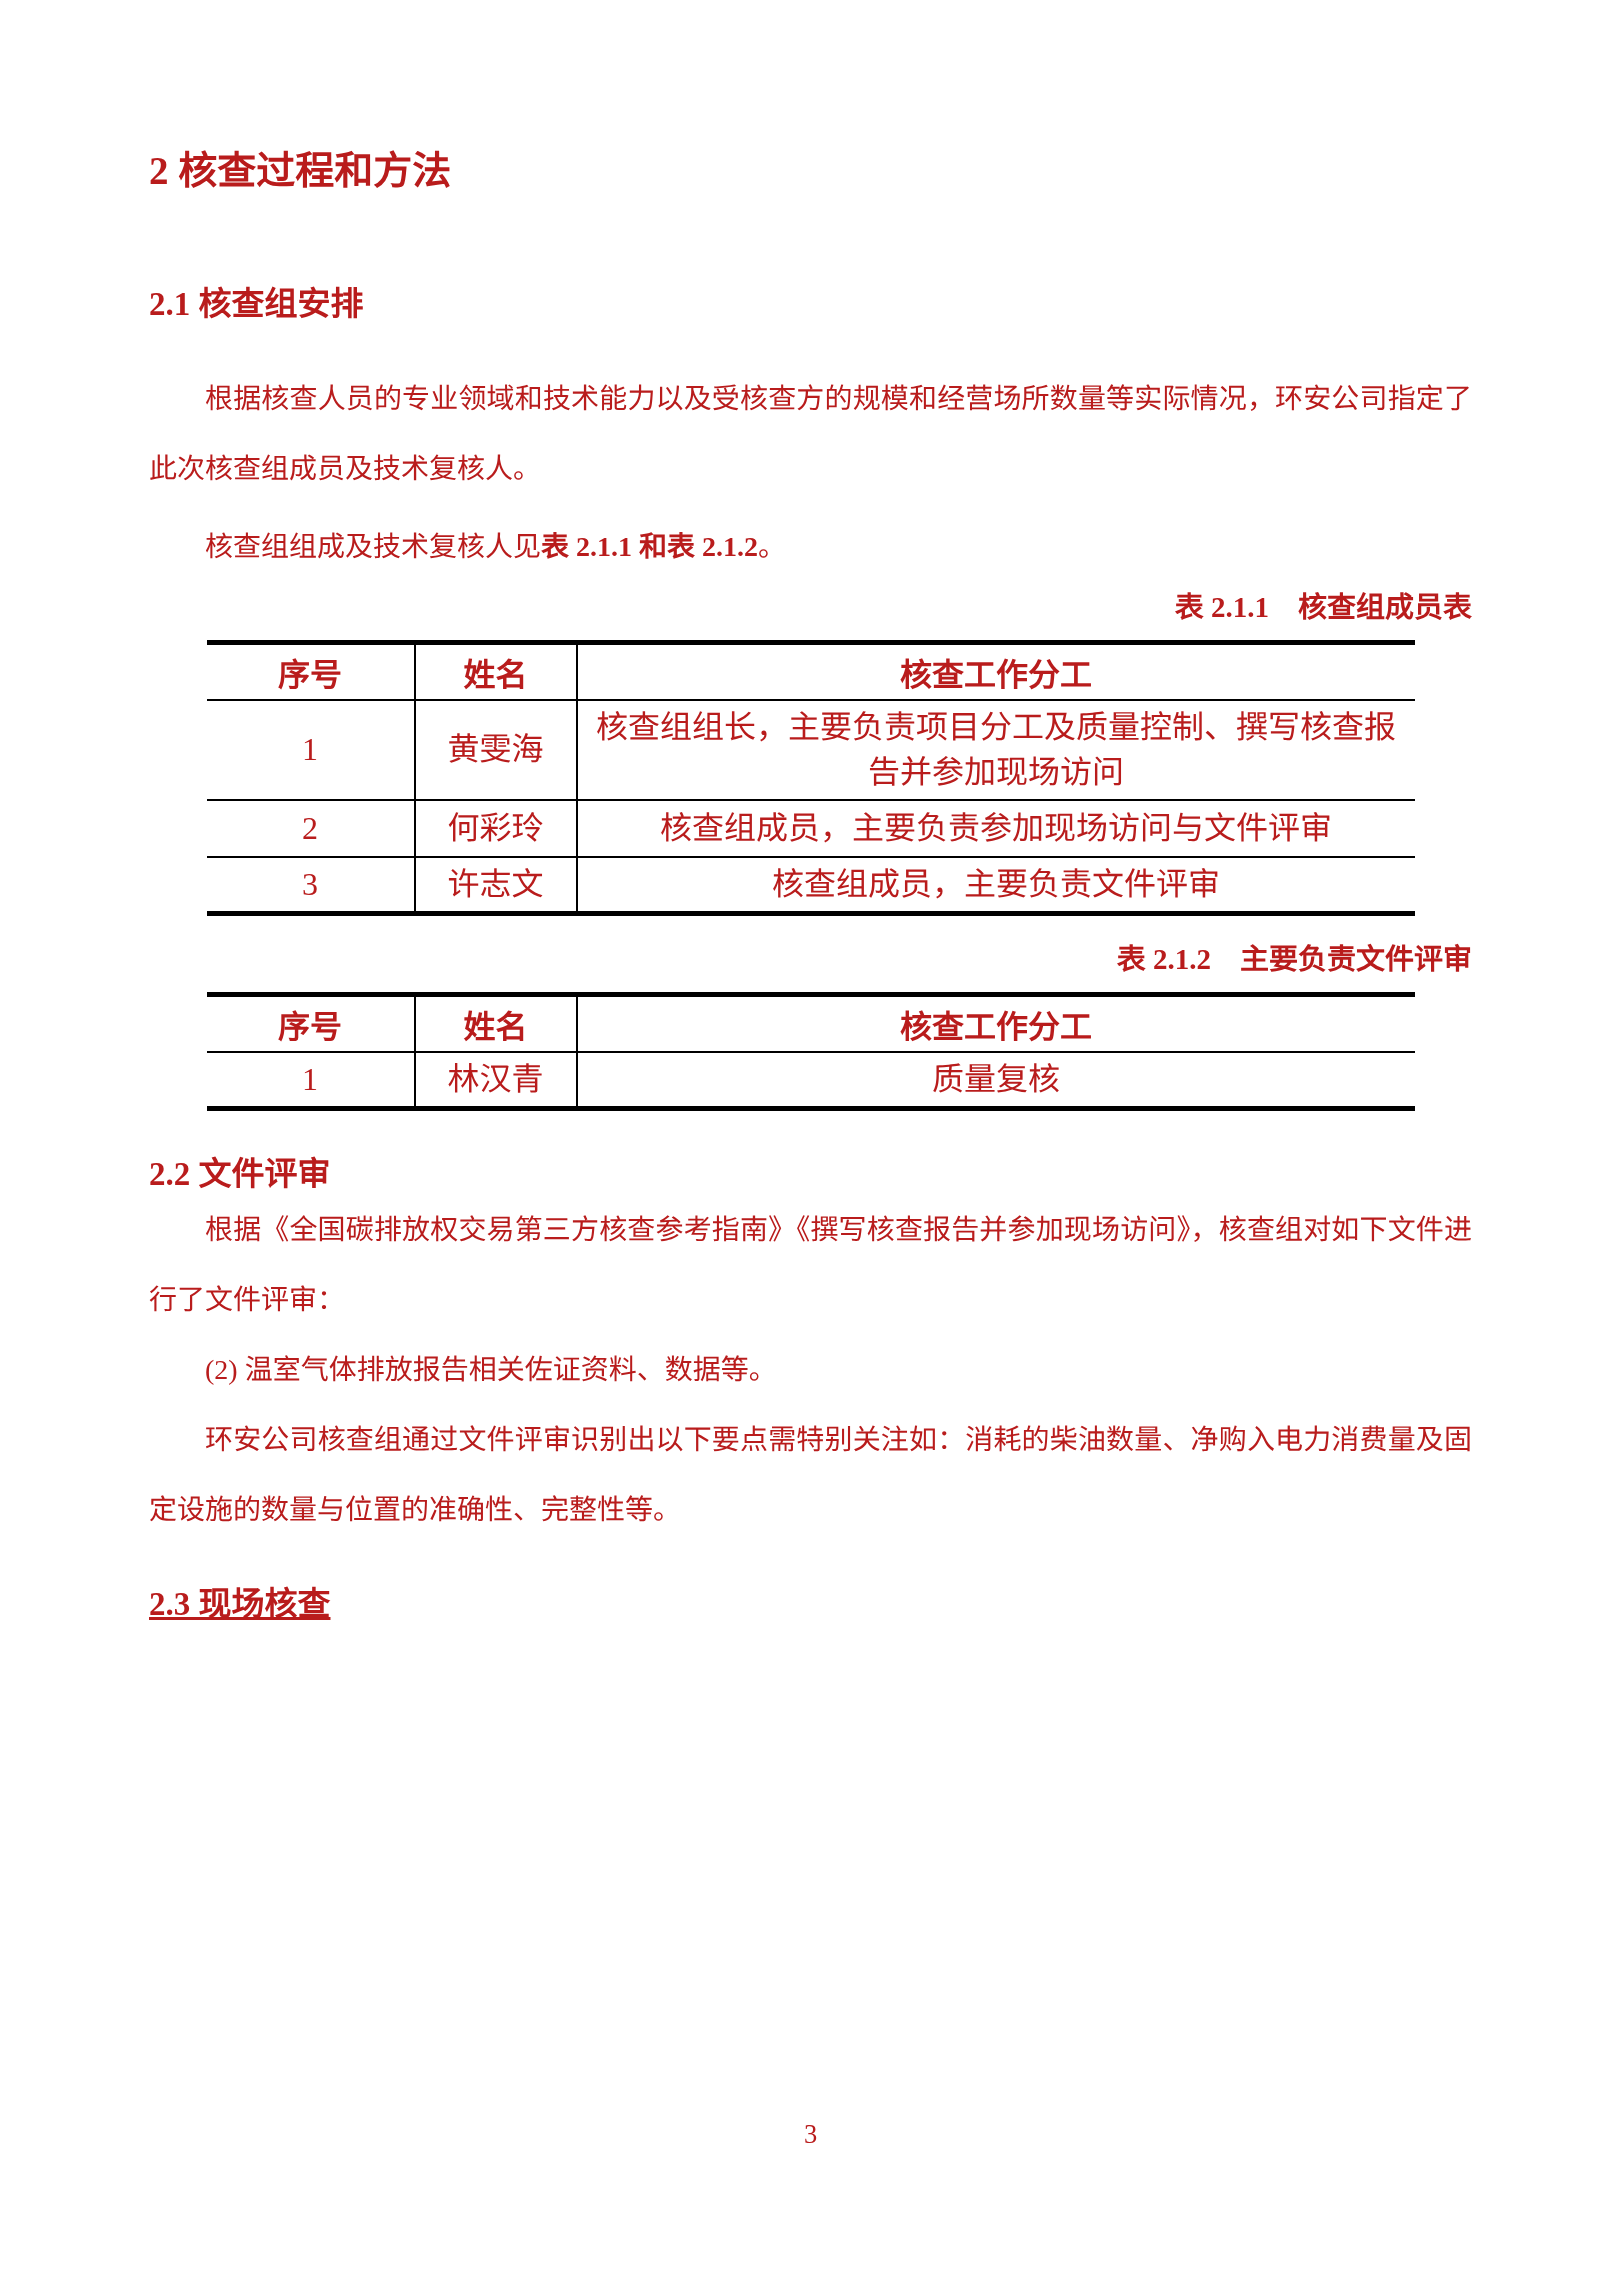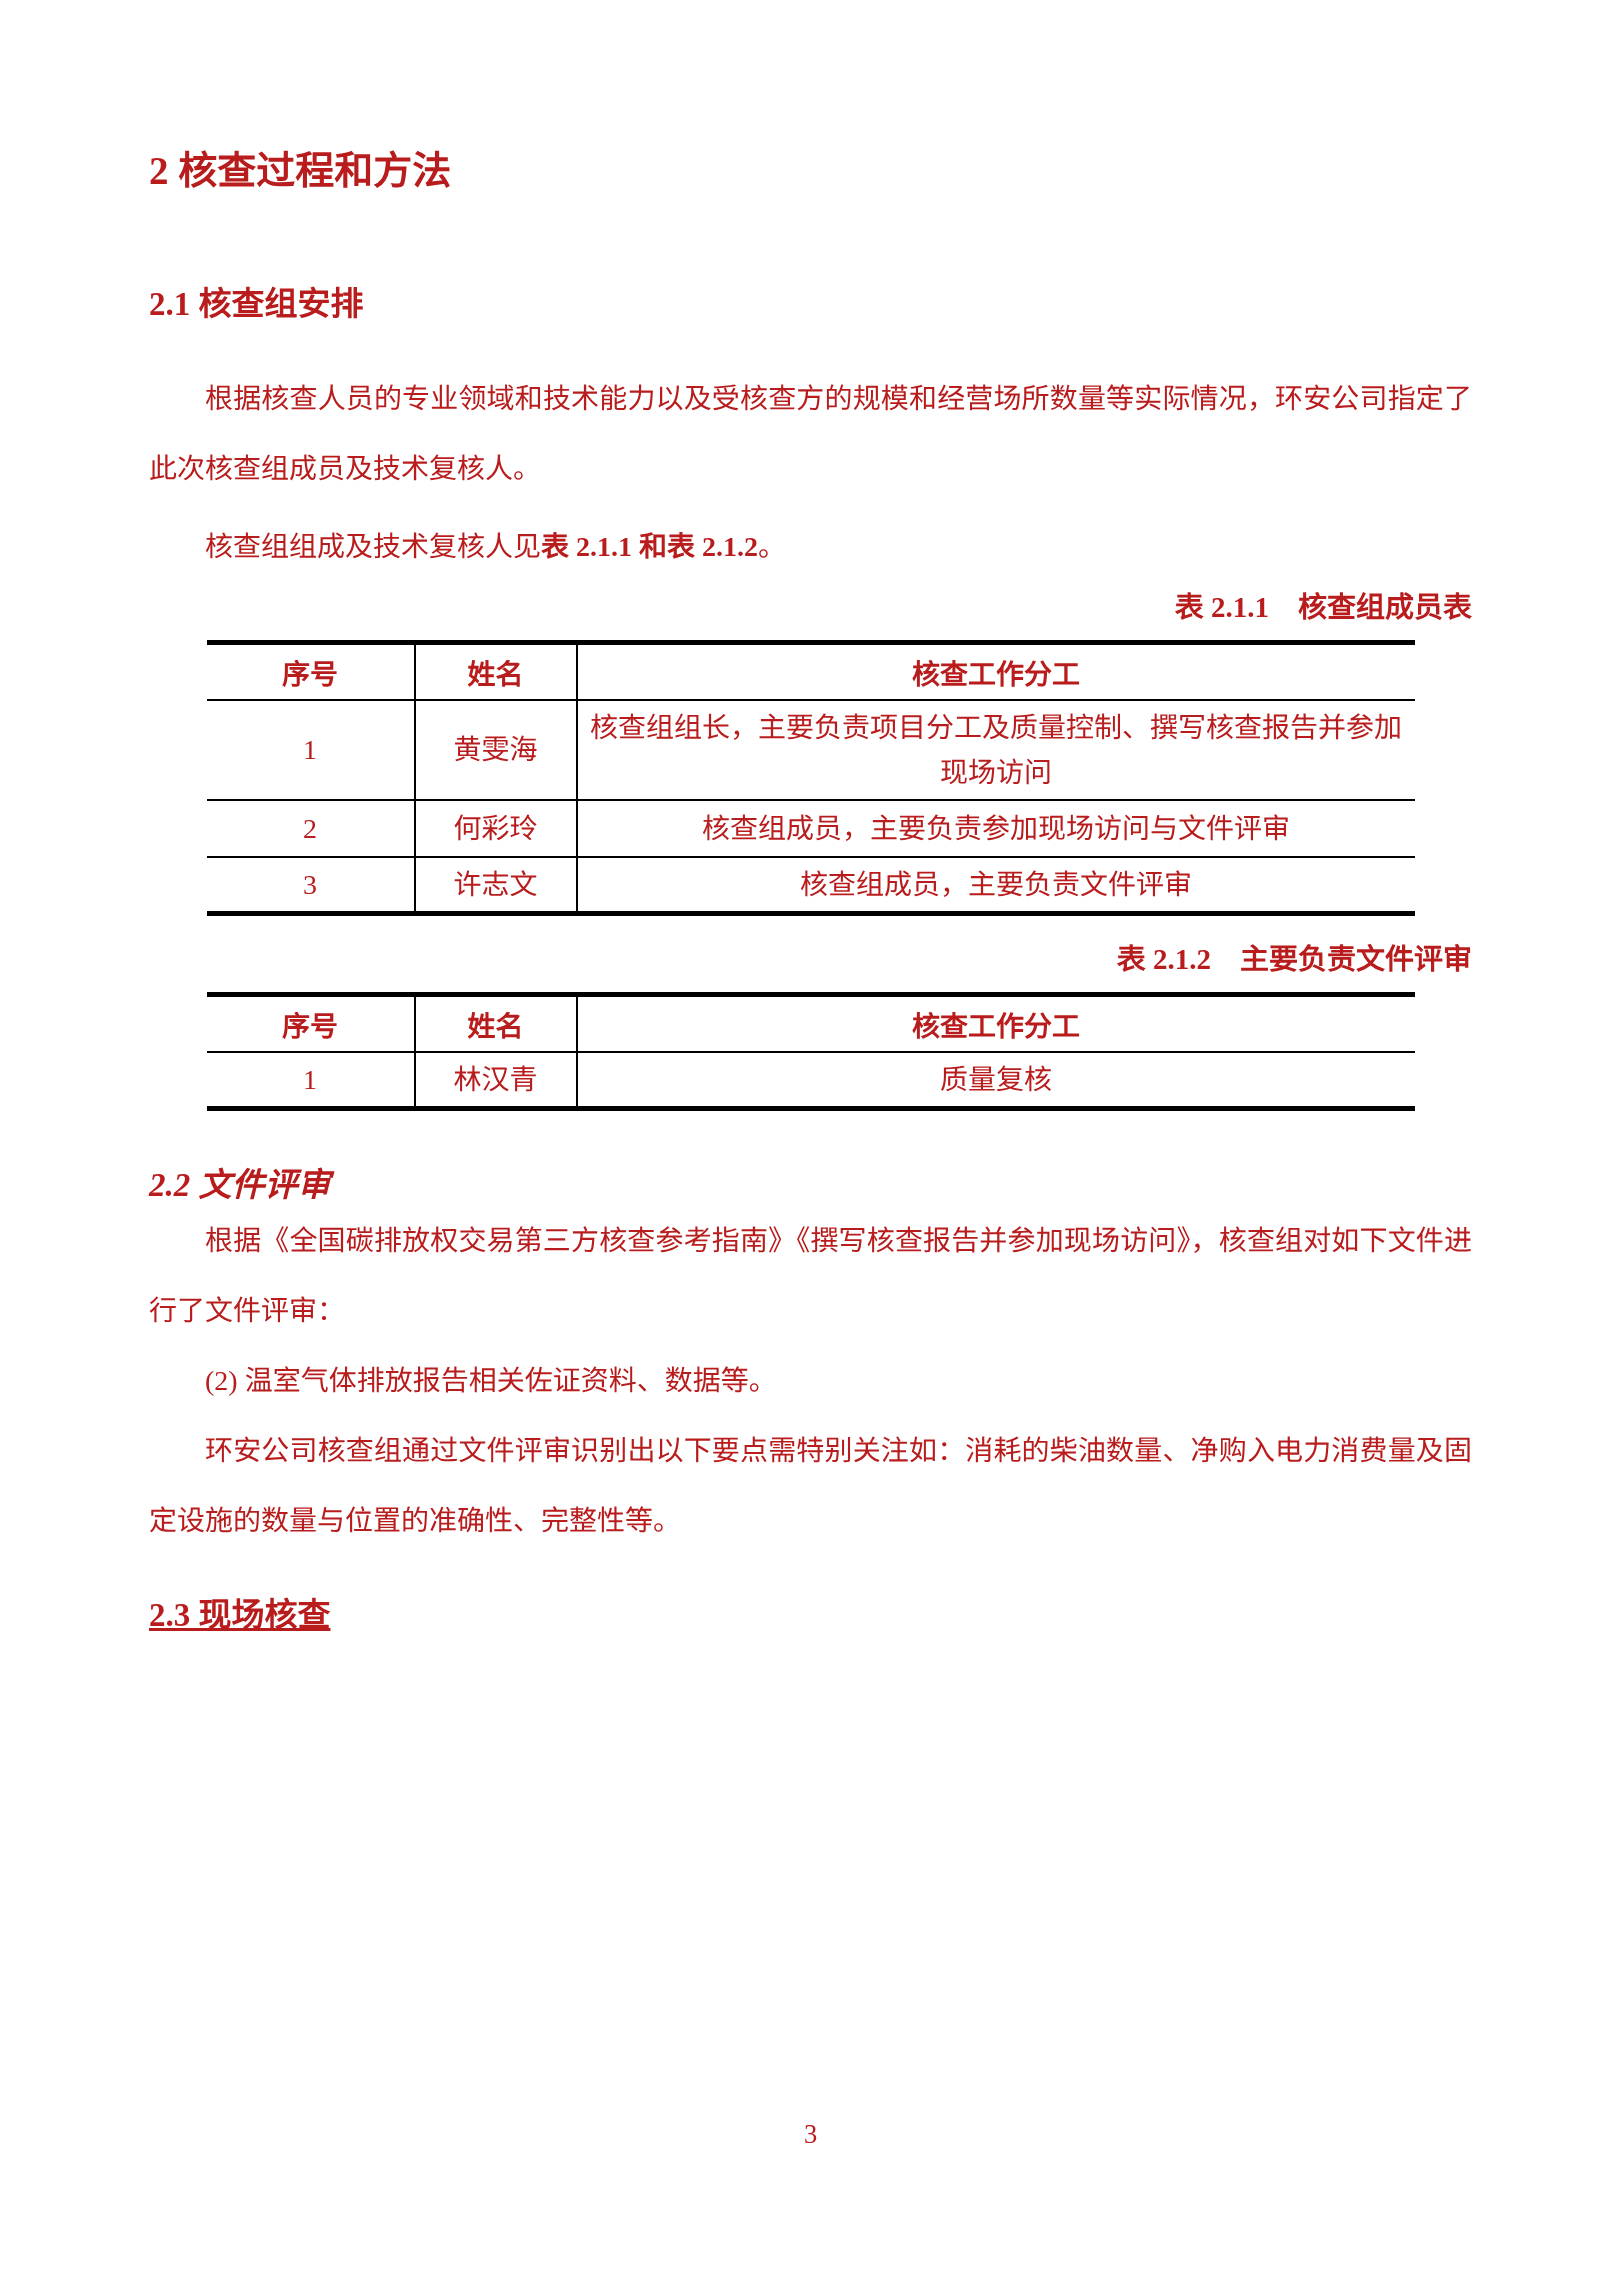--- a/index.html
+++ b/index.html
@@ -20,21 +20,21 @@
     line-height: 47px;
     font-weight: bold;
     margin: 0 0 90px 0;
   }
   h2.doc-h2 {
     font-size: 33px;
     line-height: 41px;
     font-weight: bold;
   }
   .h2-21 { margin: 0 0 39px 0; }
-  .h2-22 { margin: 54px 0 0 0; font-style: italic; }
+  .h2-22 { margin: 43px 0 0 0; }
   .h2-23 { margin: 39px 0 0 0; text-decoration: underline; }
   p.body-p {
     font-size: 28px;
     line-height: 70px;
     text-align: justify;
     text-indent: 2em;
   }
   p.ref-line {
     font-size: 28px;
     line-height: 70px;
@@ -56,21 +56,21 @@
     margin: 5.9px 0 13.7px 0;
   }
   .cap2 { margin-top: 23.5px; }
   table.vtable {
     width: 1208px;
     margin: 0 auto;
     border-collapse: collapse;
     border-top: 5.9px solid #000;
     border-bottom: 5.9px solid #000;
     table-layout: fixed;
-    font-size: 28px;
+    font-size: 32px;
   }
   table.vtable col.c-no   { width: 208px; }
   table.vtable col.c-name { width: 162px; }
   table.vtable th {
     font-weight: bold;
     text-align: center;
     height: 57px;
     border: 2px solid #000;
     border-top: none;
   }

